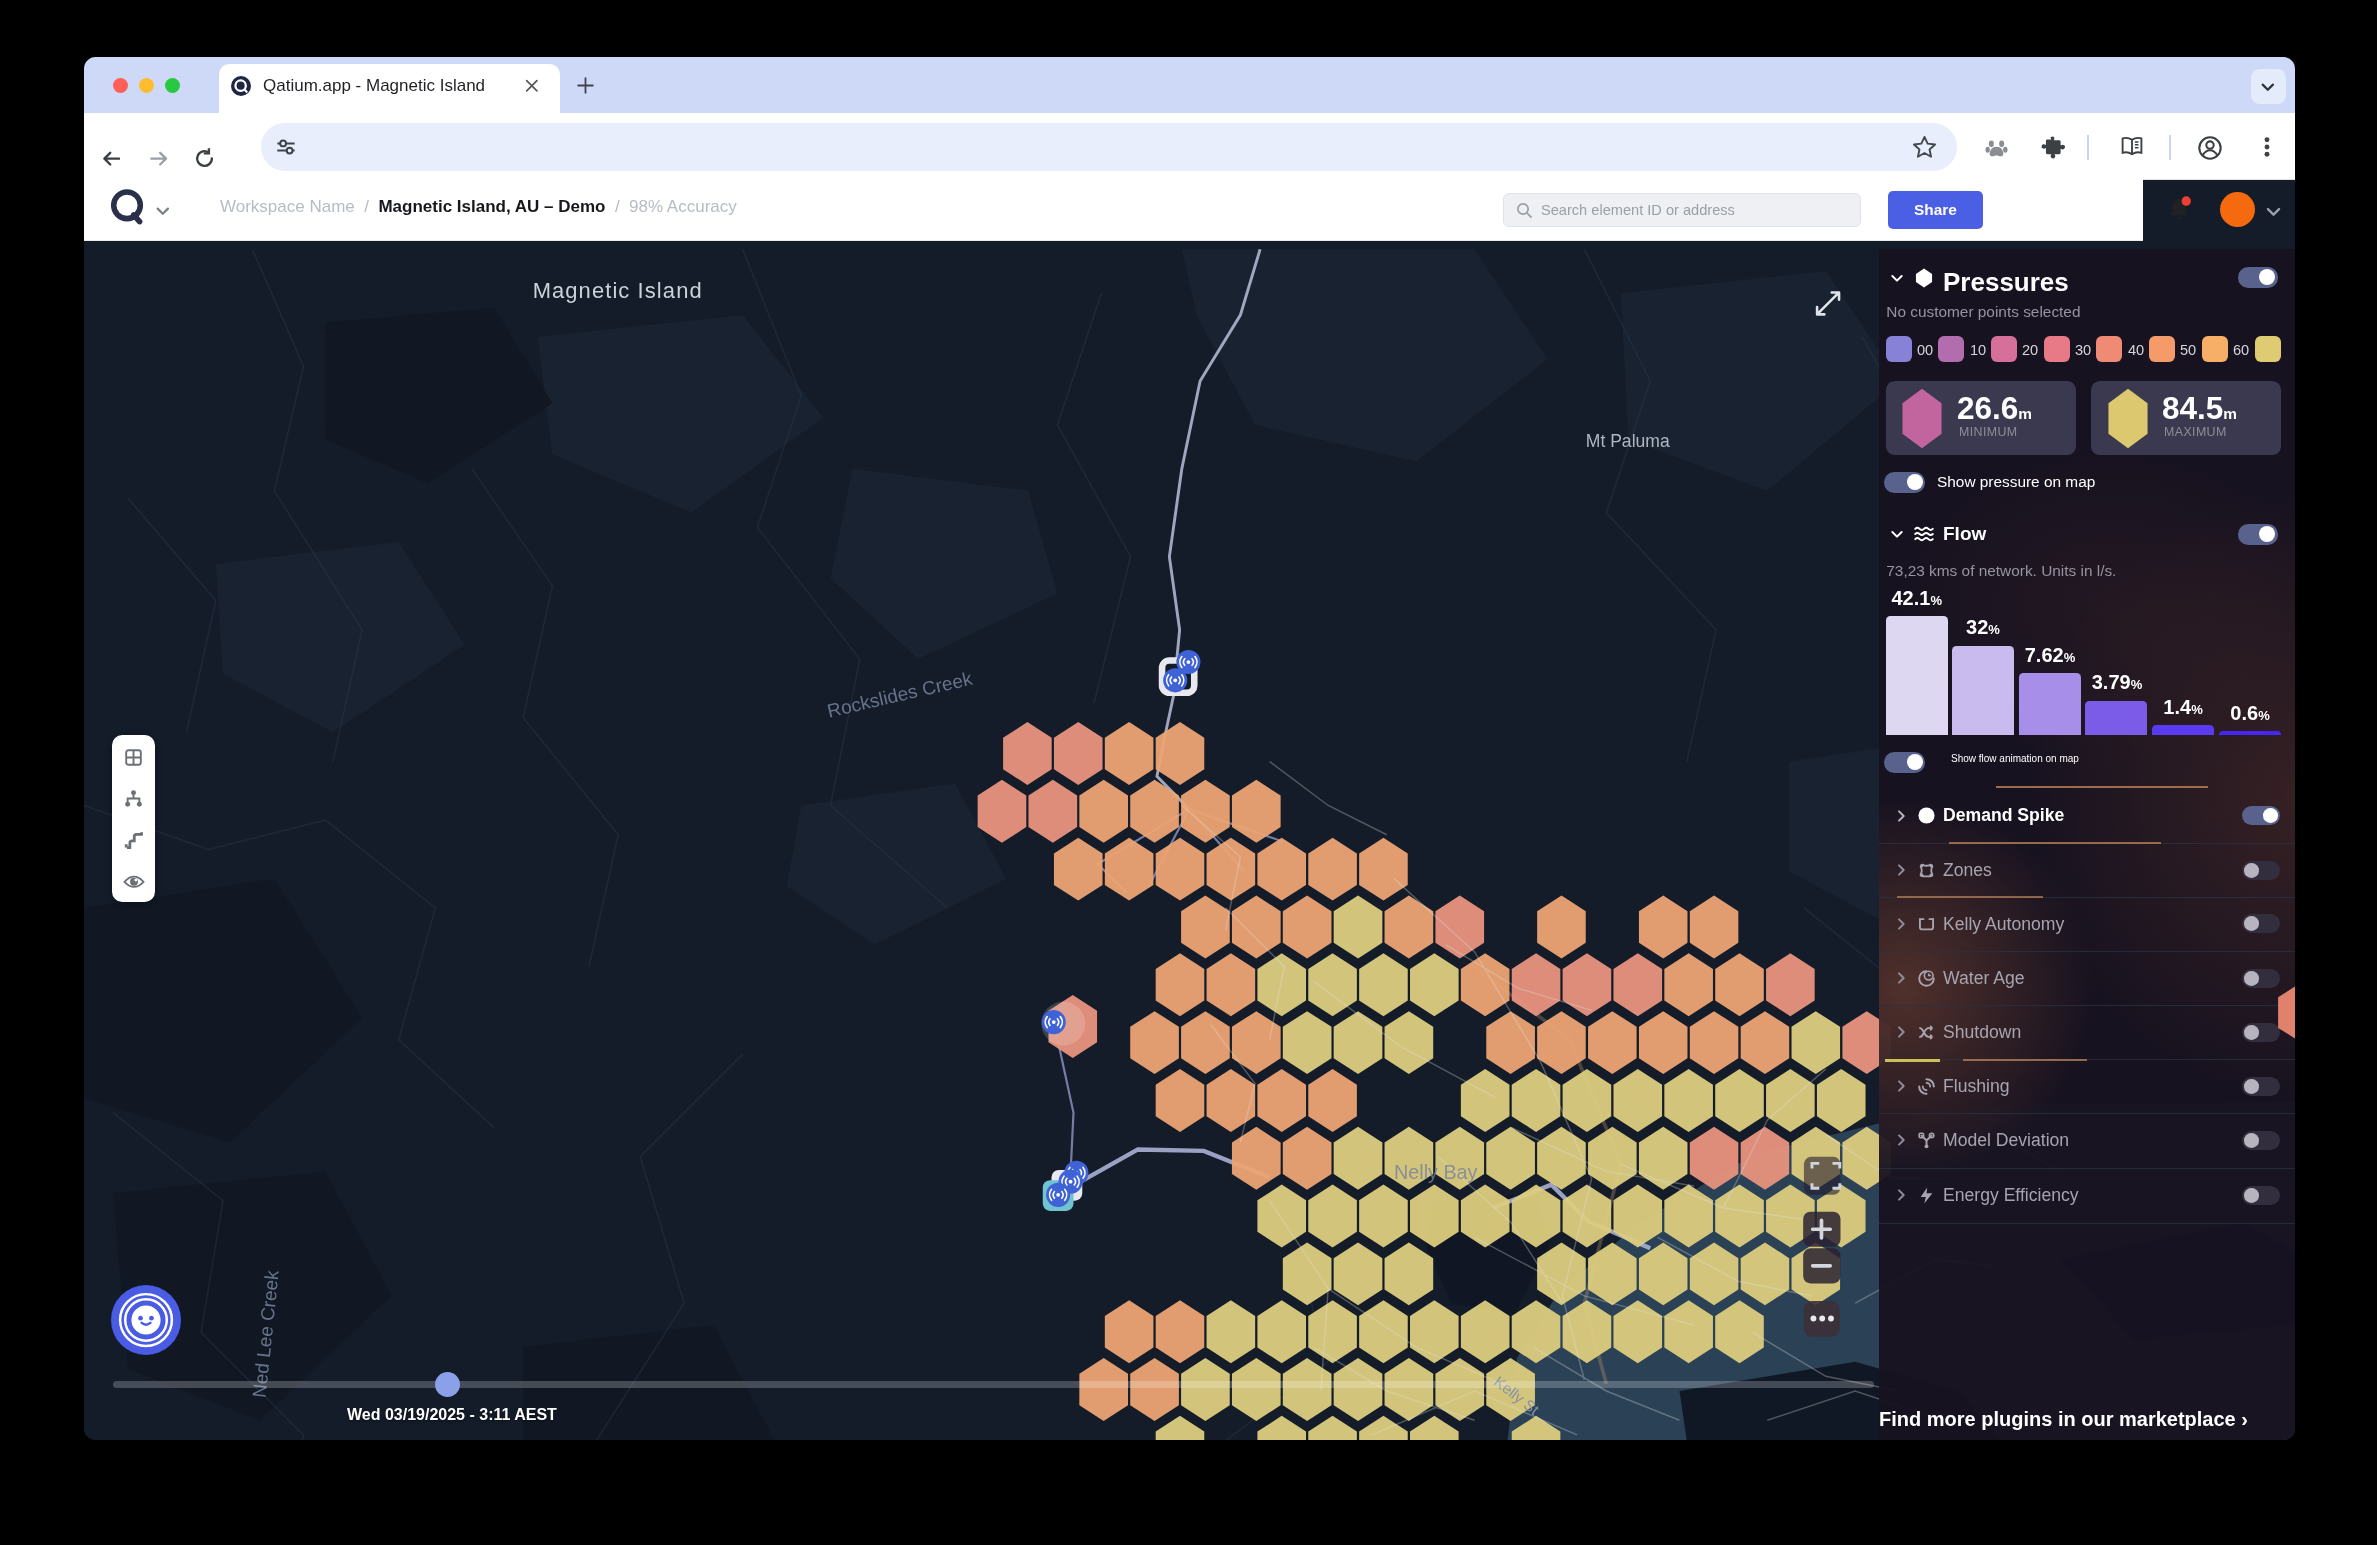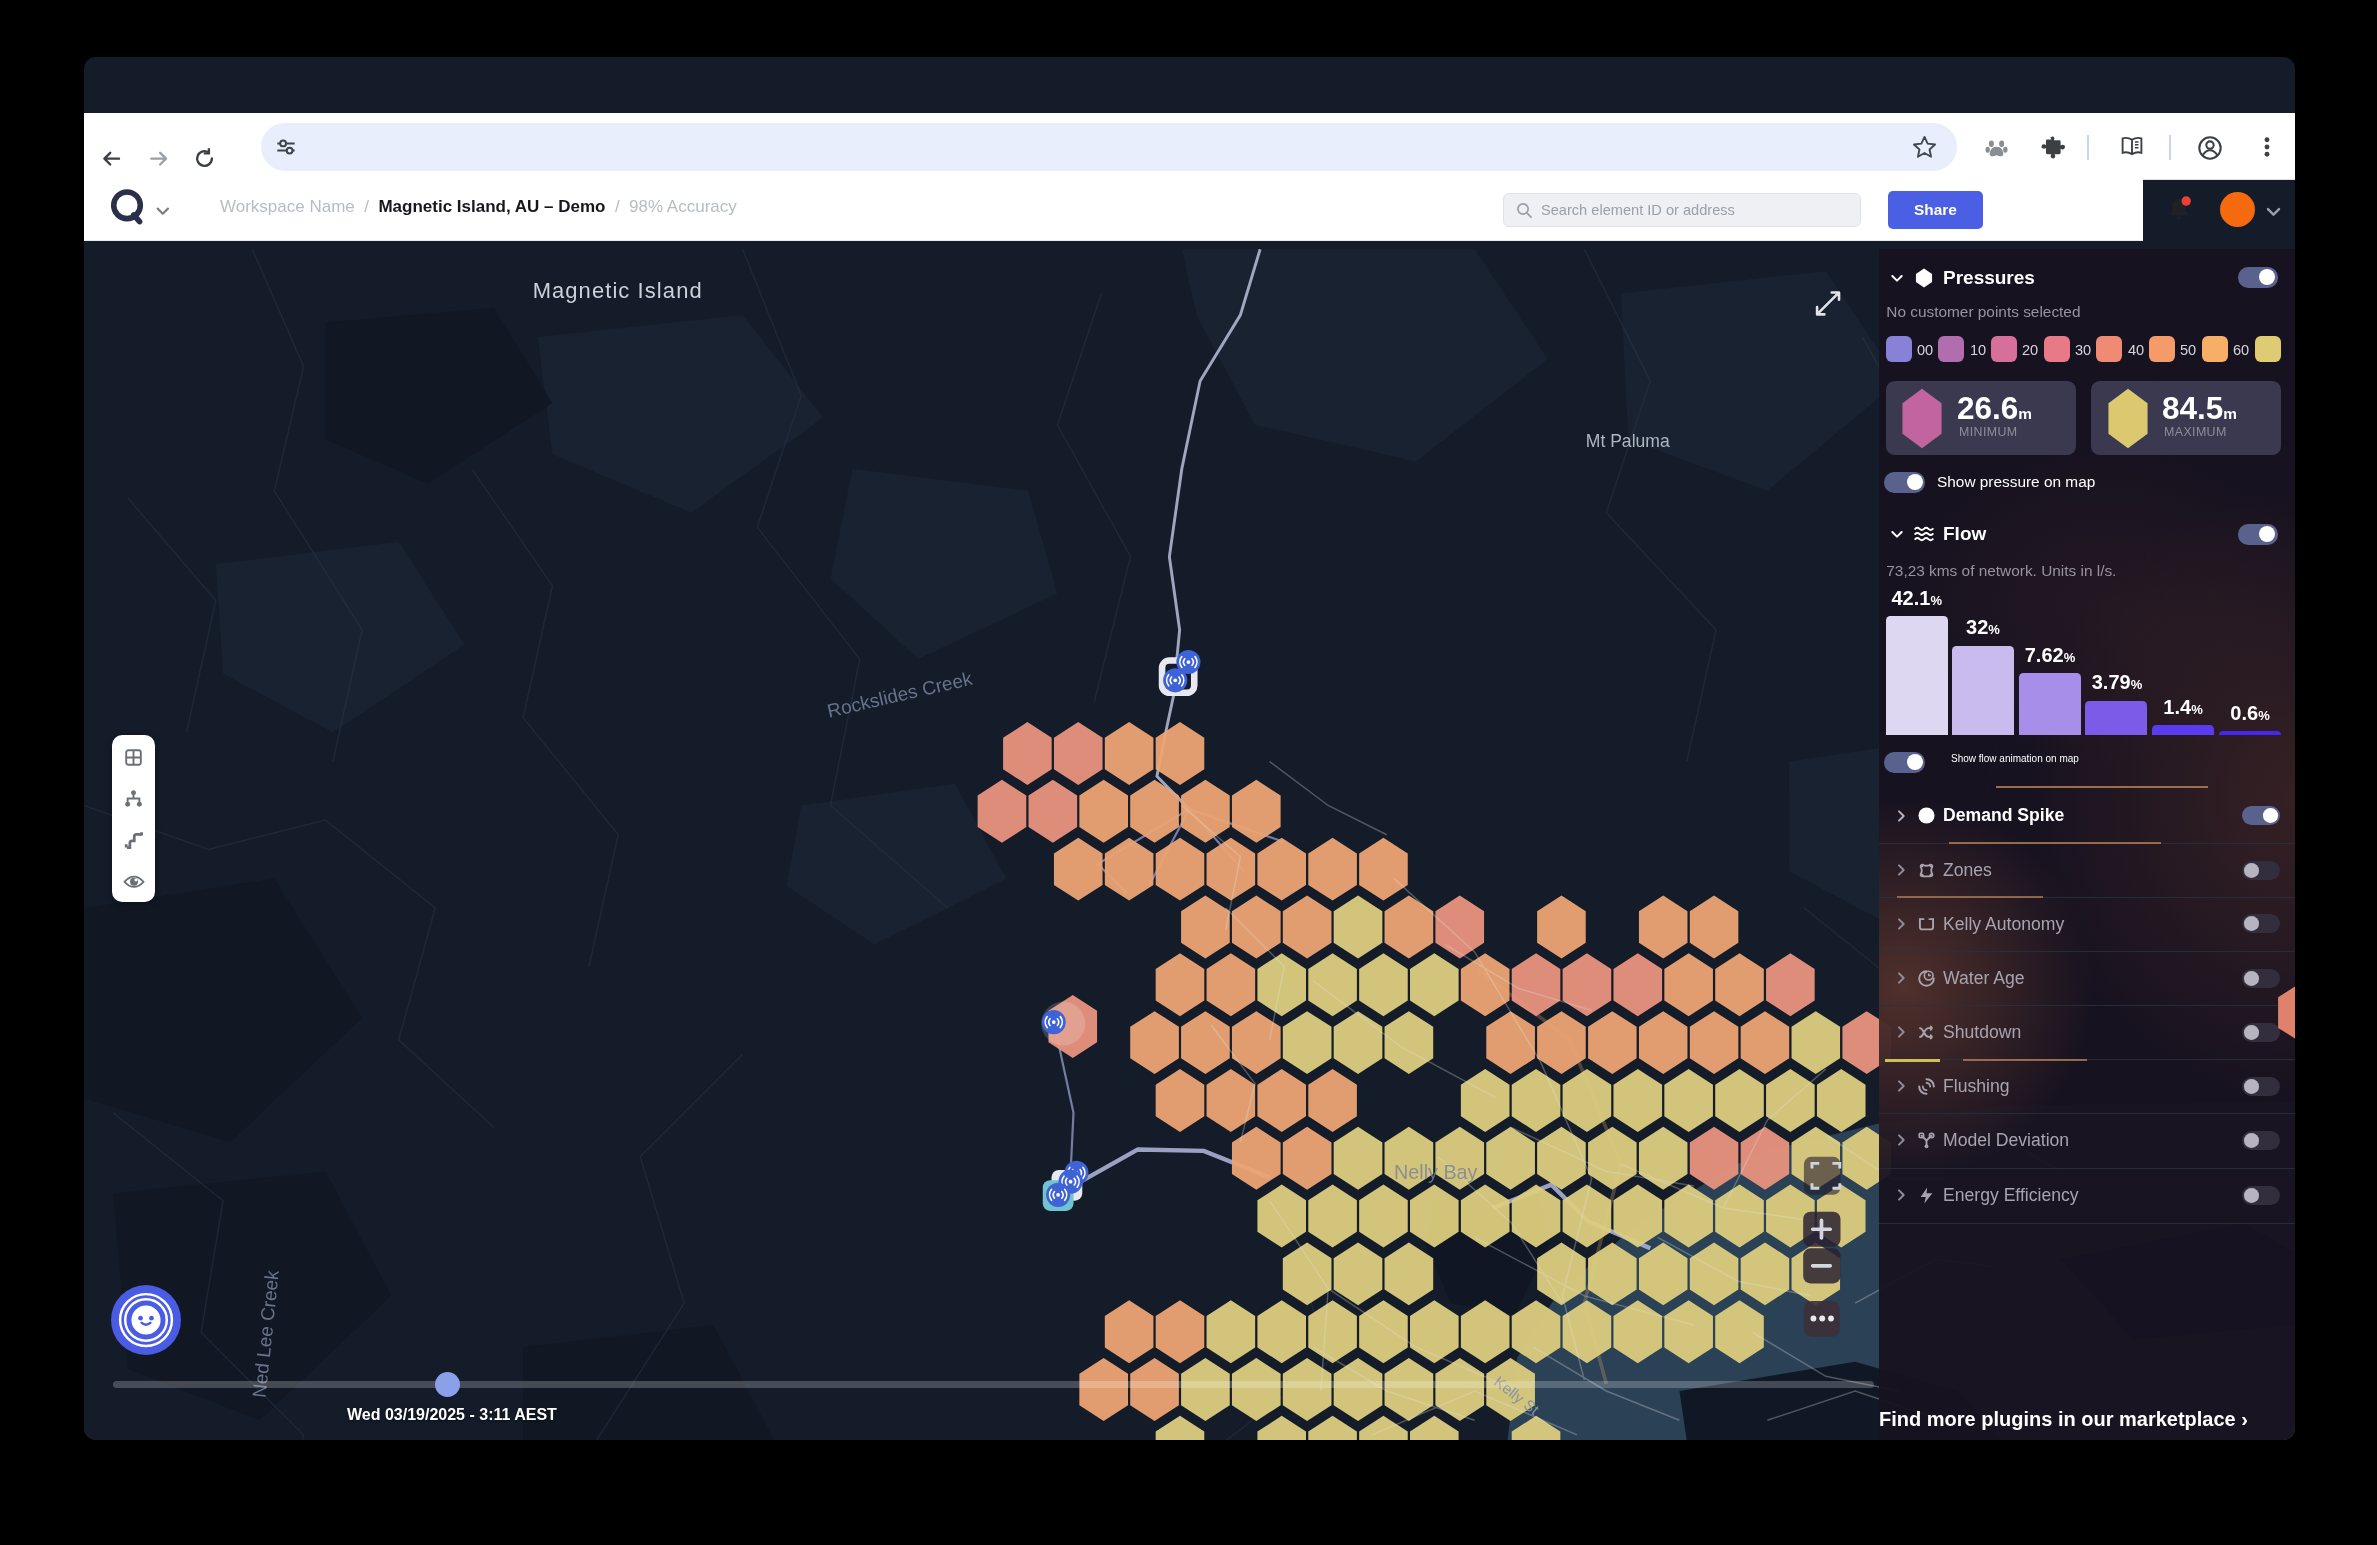--- a/index.html
+++ b/index.html
@@ -1,19 +1,41 @@
 <!DOCTYPE html>
 <html style="font-size:11.7px"><head><meta charset="utf-8">
 <style>
  html,body{margin:0;padding:0;background:#000;width:2377px;height:1546px;overflow:hidden}
  *{box-sizing:border-box;font-family:"Liberation Sans",sans-serif}
 </style></head>
 <body>
 <div style="position:absolute;left:84px;top:57px;width:2211px;height:1383px;border-radius:11.7px;overflow:hidden;background:#141c29">
 
+<div style="position:absolute;left:0;top:0;width:2211px;height:56px;background:#cdd9f7">
+ <div style="position:absolute;left:29px;top:20.5px;width:15.4px;height:15.4px;border-radius:50%;background:#ff5f57"></div>
+ <div style="position:absolute;left:55px;top:20.5px;width:15.4px;height:15.4px;border-radius:50%;background:#febc2e"></div>
+ <div style="position:absolute;left:81px;top:20.5px;width:15.4px;height:15.4px;border-radius:50%;background:#28c840"></div>
+ <div style="position:absolute;left:135px;top:7.3px;width:341px;height:49px;background:#fff;border-radius:10.2px 10.2px 0 0"></div>
+ <svg style="position:absolute;left:147px;top:19px" width="20" height="20" viewBox="0 0 27 27">
+  <circle cx="13.5" cy="13.5" r="13.5" fill="#202642"></circle>
+  <circle cx="13" cy="13" r="7" fill="none" stroke="#fff" stroke-width="3.1"></circle>
+  <path d="M18.5,18.5 l2.6,2.8" stroke="#fff" stroke-width="3" stroke-linecap="round"></path>
+ </svg>
+ <div style="position:absolute;left:179px;top:19px;width:255px;height:23.4px;overflow:hidden;font-size:17px;color:#1f2024;white-space:nowrap">Qatium.app - Magnetic Island</div>
+ <svg style="position:absolute;left:439px;top:20px" width="17.6" height="17.6" viewBox="0 0 24 24">
+        <path d="M5,5 L19,19 M19,5 L5,19" stroke="#54575c" stroke-width="2.3" stroke-linecap="round"></path>
+      </svg>
+ <svg style="position:absolute;left:492px;top:19px" width="19" height="19" viewBox="0 0 26 26">
+        <path d="M13,3 V23 M3,13 H23" stroke="#41454a" stroke-width="2.5" stroke-linecap="round"></path>
+      </svg>
+ <div style="position:absolute;left:2167px;top:11.7px;width:35px;height:35px;background:#e4ecfc;border-radius:8.8px"></div>
+ <svg style="position:absolute;left:2175px;top:21px" width="17.6" height="17.6" viewBox="0 0 24 24">
+        <path d="M5 9 L12 16 L19 9" stroke="#2f3338" stroke-width="3" fill="none" stroke-linecap="round" stroke-linejoin="round"></path>
+      </svg>
+</div>
 <div style="position:absolute;left:0;top:56px;width:2211px;height:67px;background:#fff;border-bottom:1.5px solid #dfe1e5">
  <svg style="position:absolute;left:16px;top:34px" width="23.4" height="23.4" viewBox="0 0 32 32">
         <path d="M26,16 H7 M14,8 L6,16 L14,24" stroke="#3c4045" stroke-width="3.2" fill="none" stroke-linecap="round" stroke-linejoin="round"></path>
       </svg>
  <svg style="position:absolute;left:63px;top:34px" width="23.4" height="23.4" viewBox="0 0 32 32">
         <path d="M6,16 H25 M18,8 L26,16 L18,24" stroke="#9aa0a6" stroke-width="3.2" fill="none" stroke-linecap="round" stroke-linejoin="round"></path>
       </svg>
  <svg style="position:absolute;left:108px;top:33px" width="25" height="25" viewBox="0 0 34 34">
         <path d="M27,17 A10,10 0 1 1 23,9" stroke="#3c4045" stroke-width="3.2" fill="none" stroke-linecap="round"></path>
         <path d="M23,3 V10 H16" stroke="#3c4045" stroke-width="3.2" fill="none"></path>
@@ -399,21 +421,21 @@
  radial-gradient(410px 468px at 100% 46%, rgba(124,66,44,0.30), rgba(124,66,44,0) 65%),
  radial-gradient(307px 234px at 55% 30%, rgba(96,54,44,0.16), rgba(96,54,44,0) 70%),
  rgba(23,18,32,0.95)">
 
  <svg style="position:absolute;left:10.2px;top:20.5px" width="16" height="16" viewBox="0 0 24 24">
           <path d="M5 9 L12 16 L19 9" stroke="#fff" stroke-width="3" fill="none" stroke-linecap="round" stroke-linejoin="round"></path>
         </svg>
  <svg style="position:absolute;left:34px;top:17.6px" width="22" height="22" viewBox="0 0 30 30">
           <path d="M15,2 L26,9.5 V20.5 L15,28 L4,20.5 V9.5 Z" fill="#fff"></path>
         </svg>
- <div style="position:absolute;left:64px;top:17.6px;font-size:19px;font-weight:bold">Pressures</div>
+ <div style="position:absolute;left:64px;top:17.6px;font-size:26px;font-weight:bold">Pressures</div>
  <div style="position:absolute;left:359px;top:18.3px;width:40px;height:20.5px;border-radius:10.2px;background:#59618d">
           <div style="position:absolute;left:21px;top:2.2px;width:16px;height:16px;border-radius:50%;background:#ffffff"></div>
         </div>
  <div style="position:absolute;left:7.3px;top:54px;font-size:15.4px;color:#97939f">No customer points selected</div>
  <div style="position:absolute;left:6.6px;top:87px;width:26px;height:26px;border-radius:5.9px;background:#8781d7"></div>
         <div style="position:absolute;left:33px;top:93px;width:26px;text-align:center;font-size:14.6px;color:#d6d4db">00</div>
         <div style="position:absolute;left:59px;top:87px;width:26px;height:26px;border-radius:5.9px;background:#b26dae"></div>
         <div style="position:absolute;left:86px;top:93px;width:26px;text-align:center;font-size:14.6px;color:#d6d4db">10</div>
         <div style="position:absolute;left:112px;top:87px;width:26px;height:26px;border-radius:5.9px;background:#d76f9b"></div>
         <div style="position:absolute;left:138px;top:93px;width:26px;text-align:center;font-size:14.6px;color:#d6d4db">20</div>

